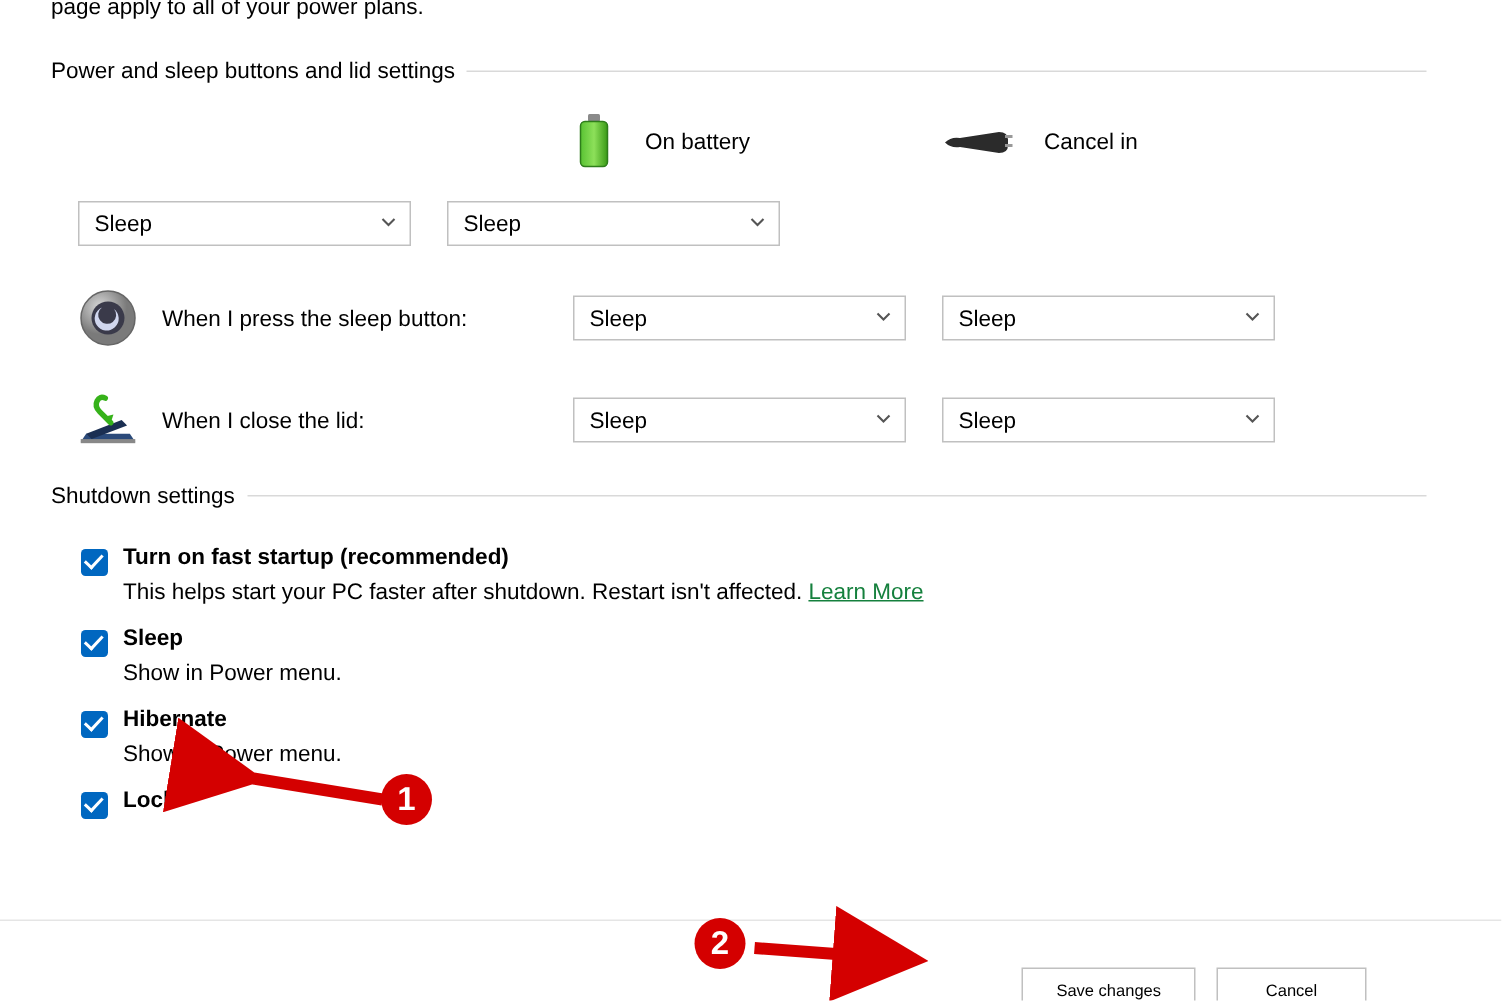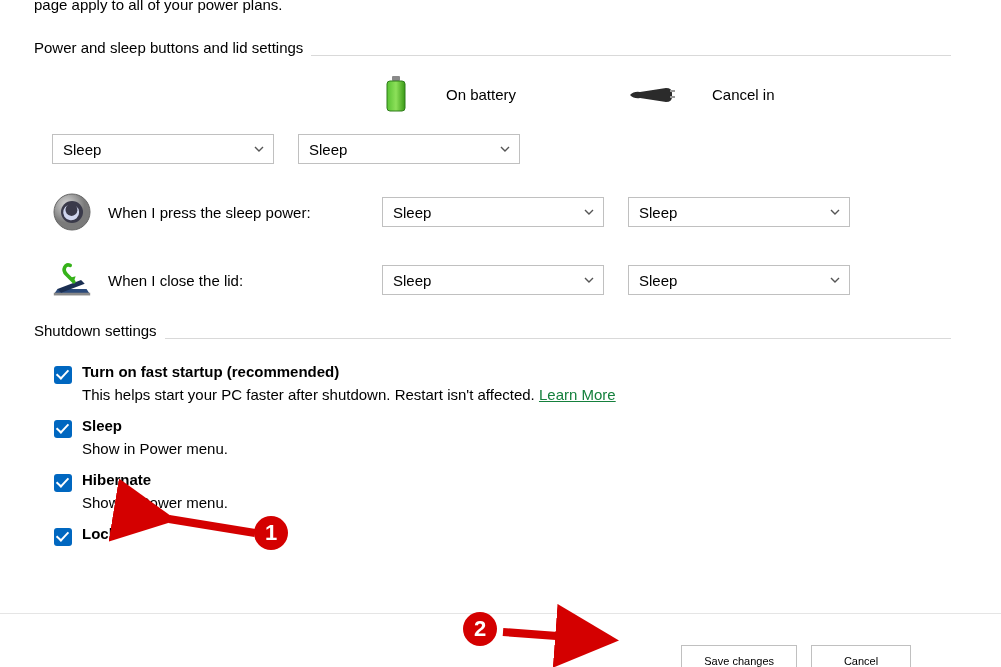--- a/index.html
+++ b/index.html
@@ -21,21 +21,21 @@
     padding-top: 0;
   }
   .top-text {
     margin-top: -4px;
     margin-bottom: 26px;
     color: #000;
   }
   
   .sect-header {
     display: flex;
-    align-items: flex-end;
+    align-items: center;
     margin-top: 0;
     margin-bottom: 18px;
   }
   .sect-header .label {
     padding-right: 8px;
     white-space: nowrap;
   }
   .sect-header .rule {
     flex: 1;
     border-top: 1px solid #d9d9d9;
@@ -48,21 +48,21 @@
     margin-left: 18px;
     margin-bottom: 20px;
   }
   .col-headers .spacer { width: 330px; }
   .col-headers .col {
     width: 246px;
     display: flex;
     align-items: center;
   }
   .col-headers .col svg { flex-shrink: 0; }
-  .col-headers .col span { margin-left: 36px; }
+  .col-headers .col span { margin-left: 20px; }
   
   .opt-row {
     display: flex;
     align-items: center;
     margin-left: 18px;
     margin-bottom: 28px;
   }
   .opt-row .lbl {
     width: 330px;
     display: flex;
@@ -236,21 +236,21 @@
             <radialGradient id="gp2" cx="0.35" cy="0.3">
               <stop offset="0" stop-color="#d8d8d8"></stop>
               <stop offset="1" stop-color="#7a7a7a"></stop>
             </radialGradient>
           </defs>
           <circle cx="20" cy="20" r="18" fill="url(#gp2)" stroke="#666"></circle>
           <circle cx="20" cy="20" r="11" fill="#3a3a4a"></circle>
           <path d="M24 14 A8 8 0 1 1 16 13 A6 6 0 1 0 24 14 Z" fill="#d0d6ee"></path>
         </svg>
       </span>
-      <span class="txt">When I press the sleep power:</span>
+      <span class="txt">When I press the sleep button:</span>
     </div>
     <div class="select">
       <span>Sleep</span>
       <span class="chev">
         <svg width="12" height="12" viewBox="0 0 12 12">
             <path d="M2 4 L6 8 L10 4" fill="none" stroke="#555" stroke-width="1.4"></path>
           </svg>
       </span>
     </div>
     <div class="select">

